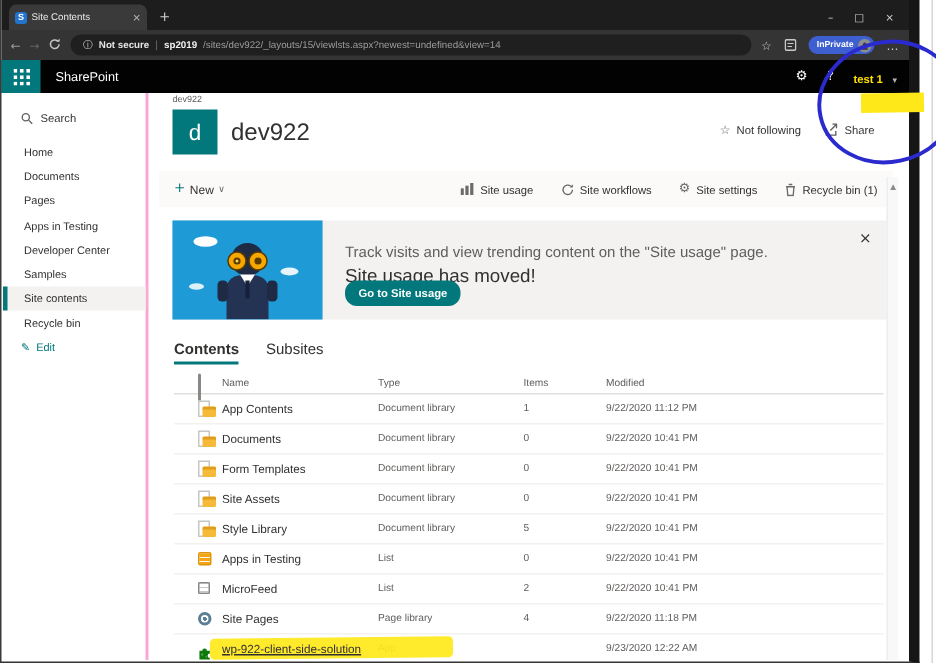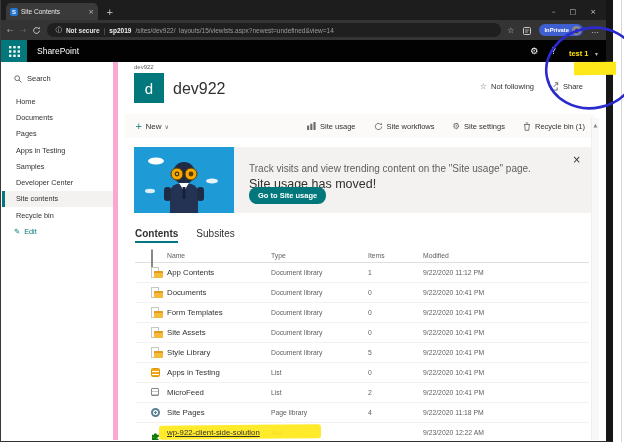--- a/index.html
+++ b/index.html
@@ -45,21 +45,21 @@
   .waffle { width:26px; height:22px; background:#03787c; display:flex; align-items:center; justify-content:center; }
   .brand { color:#fff; font-size:8.5px; margin-left:10px; }
   .suite-right { margin-left:auto; display:flex; align-items:center; gap:13px; padding-right:8px; }
   .suite-gear { color:#fff; font-size:9px; }
   .suite-help { color:#fff; font-size:8.5px; }
   .suite-user { color:#ffe100; font-size:7.5px; font-weight:bold; }
   .suite-caret { color:#b5b5b5; font-size:6px; margin-left:2px; }
 
   
   .main { position:absolute; top:62px; left:1px; right:7px; bottom:1px; display:flex; background:#fff; }
-  .sidebar { width:116px; border-right:5px solid #f9a8d4; padding-top:8px; flex:0 0 auto; }
+  .sidebar { width:97px; border-right:2px solid #f9a8d4; padding-top:8px; flex:0 0 auto; }
   .search-row { display:flex; align-items:center; gap:5px; padding:4px 0 10px 12px; }
   .search-label { font-size:7.5px; color:#323130; }
   .nav-item { height:16.3px; display:flex; align-items:center; padding-left:14px; font-size:7.3px; color:#323130; }
   .nav-item.sel { background:#f3f2f1; border-left:3px solid #03787c; padding-left:11px; }
   .edit-row { display:flex; align-items:center; gap:4px; padding-left:12px; margin-top:4px; color:#03787c; font-size:7.3px; }
 
   .content { position:relative; flex:1; overflow:hidden; }
   .breadcrumb { position:absolute; left:16px; top:2px; font-size:6px; color:#605e5c; }
   .sitelogo { position:absolute; left:16px; top:11px; width:30px; height:30px; background:#03787c; color:#fff;
               font-size:15px; display:flex; align-items:center; justify-content:center; }
@@ -220,24 +220,24 @@
       <div class="nav-item">
           <span>Documents</span>
         </div>
       <div class="nav-item">
           <span>Pages</span>
         </div>
       <div class="nav-item">
           <span>Apps in Testing</span>
         </div>
       <div class="nav-item">
+          <span>Developer Center</span>
+        </div>
+      <div class="nav-item">
           <span>Samples</span>
-        </div>
-      <div class="nav-item">
-          <span>Developer Center</span>
         </div>
       <div class="nav-item sel">
           <span>Site contents</span>
         </div>
       <div class="nav-item">
           <span>Recycle bin</span>
         </div>
       <div class="edit-row">
         <span class="glyph">✎</span>
         <span>Edit</span>

